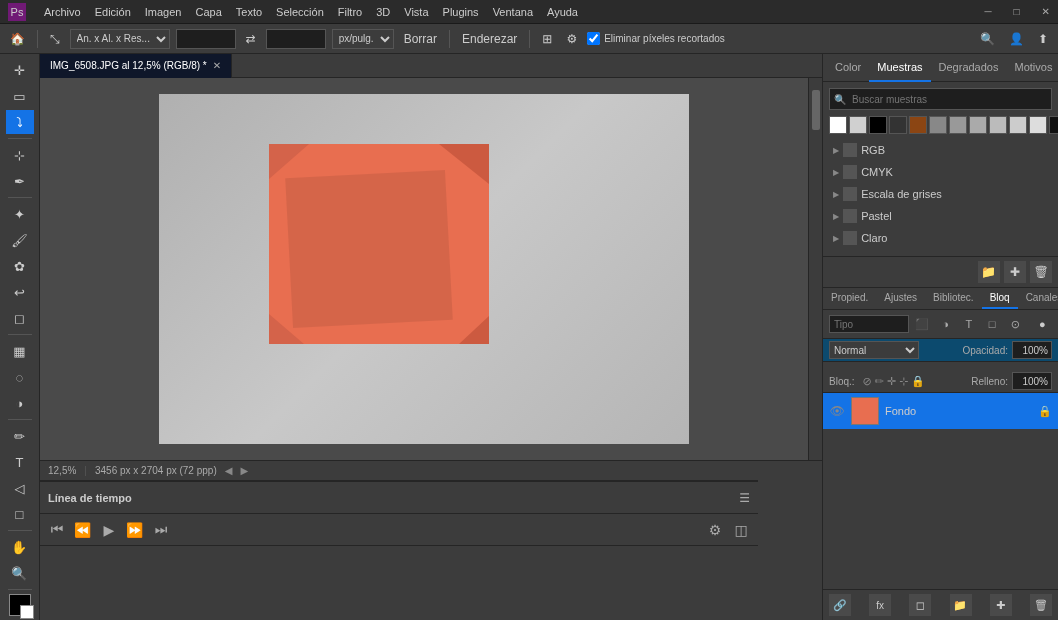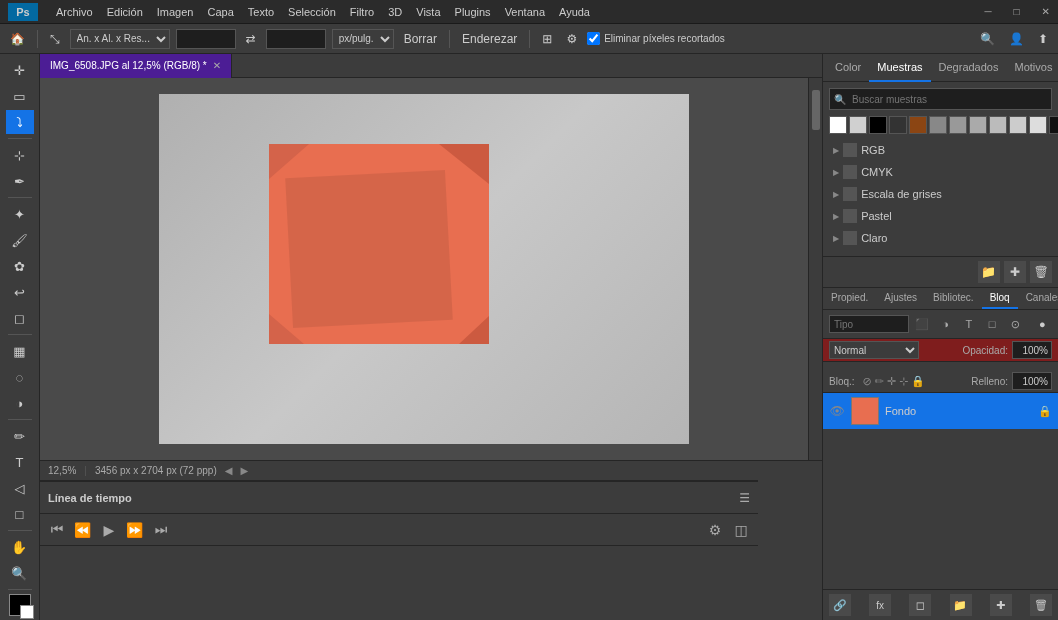--- a/index.html
+++ b/index.html
@@ -1,20 +1,20 @@
 <!DOCTYPE html>
 <html><head>
   <meta charset="utf-8">
   <style>
     * { margin: 0; padding: 0; box-sizing: border-box; }
     body { width: 1058px; height: 620px; background: #3c3c3c; font-family: Arial, sans-serif; font-size: 11px; color: #ccc; overflow: hidden; }
 
     
     #menubar { display: flex; align-items: center; background: #2b2b2b; height: 24px; padding: 0 8px; gap: 14px; border-bottom: 1px solid #1a1a1a; }
-    #menubar .app-icon { width: 30px; height: 18px; background: #0369a1; display: flex; align-items: center; justify-content: center; color: #fff; font-size: 10px; font-weight: bold; margin-right: 4px; }
+    #menubar .app-icon { width: 18px; height: 18px; background: #701a75; display: flex; align-items: center; justify-content: center; color: #fff; font-size: 10px; font-weight: normal; margin-right: 4px; }
     #menubar span { font-size: 11px; color: #ccc; cursor: pointer; }
 
     
     #toolbar { display: flex; align-items: center; background: #3c3c3c; height: 30px; padding: 0 6px; gap: 6px; border-bottom: 1px solid #252525; }
     .toolbar-btn { background: #3c3c3c; border: none; color: #ccc; cursor: pointer; font-size: 12px; padding: 2px 4px; display: flex; align-items: center; gap: 2px; height: 22px; }
     .toolbar-select { background: #3c3c3c; border: 1px solid #555; color: #ccc; font-size: 10px; height: 20px; padding: 0 2px; cursor: pointer; }
     .toolbar-input { background: #1e1e1e; border: 1px solid #555; color: #ccc; font-size: 10px; height: 20px; width: 60px; padding: 0 3px; }
     .toolbar-sep { width: 1px; background: #555; height: 18px; margin: 0 2px; }
 
     
@@ -23,21 +23,21 @@
     
     #tools { width: 40px; background: #3c3c3c; border-right: 1px solid #252525; display: flex; flex-direction: column; align-items: center; padding: 4px 0; gap: 2px; flex-shrink: 0; }
     .tool-btn { width: 28px; height: 24px; background: transparent; border: none; color: #ccc; cursor: pointer; font-size: 13px; display: flex; align-items: center; justify-content: center; }
     .tool-btn.active { background: #1473e6; color: #fff; }
     .tools-sep { width: 24px; height: 1px; background: #555; margin: 2px 0; }
 
     
     #canvas-area { flex: 1; display: flex; flex-direction: column; background: #2b2b2b; overflow: hidden; position: relative; }
     #canvas-tabs { display: flex; align-items: center; background: #3c3c3c; height: 24px; border-bottom: 1px solid #252525; }
     .canvas-tab { display: flex; align-items: center; background: #4a4a4a; height: 24px; padding: 0 10px; font-size: 10px; color: #ccc; border-right: 1px solid #252525; cursor: pointer; gap: 6px; }
-    .canvas-tab.active { background: #4c1d95; color: #fff; }
+    .canvas-tab.active { background: #0f172a; color: #fff; }
     .tab-close { font-size: 10px; color: #aaa; cursor: pointer; }
     #canvas-wrapper { flex: 1; overflow: hidden; position: relative; background: #4a4a4a; display: flex; align-items: center; justify-content: center; }
     #canvas-scrollbar-right { position: absolute; right: 0; top: 0; bottom: 20px; width: 14px; background: #3c3c3c; border-left: 1px solid #252525; display: flex; flex-direction: column; align-items: center; }
     #canvas-scrollbar-bottom { position: absolute; bottom: 0; left: 0; right: 14px; height: 20px; background: #3c3c3c; border-top: 1px solid #252525; display: flex; align-items: center; padding: 0 20px; }
     .scroll-thumb { background: #666; border-radius: 2px; }
 
     
     #canvas-image { width: 530px; height: 350px; background: #b8b8b8; position: relative; margin-bottom: 20px; margin-right: 14px; }
     .canvas-inner { position: absolute; left: 110px; top: 50px; width: 220px; height: 200px; background: #e86e50; }
     
@@ -65,21 +65,21 @@
     .panel-icon-btn { width: 22px; height: 22px; background: #4a4a4a; border: none; color: #ccc; cursor: pointer; font-size: 12px; display: flex; align-items: center; justify-content: center; }
 
     
     #layer-tabs { display: flex; align-items: center; background: #3c3c3c; border-bottom: 1px solid #252525; border-top: 1px solid #252525; }
     .layer-tab { font-size: 10px; color: #aaa; cursor: pointer; padding: 4px 8px; border-bottom: 2px solid transparent; }
     .layer-tab.active { color: #fff; border-bottom: 2px solid #1473e6; }
     #layers-panel { flex: 1; display: flex; flex-direction: column; overflow: hidden; }
     #layers-toolbar { display: flex; align-items: center; padding: 4px 6px; gap: 4px; background: #3c3c3c; border-bottom: 1px solid #252525; }
     .layers-tool-btn { background: transparent; border: none; color: #aaa; cursor: pointer; font-size: 11px; width: 20px; height: 20px; display: flex; align-items: center; justify-content: center; }
     .layers-tool-input { background: #1e1e1e; border: 1px solid #555; color: #ccc; height: 18px; width: 80px; padding: 0 4px; font-size: 10px; }
-    #layers-options { display: flex; align-items: flex-end; padding: 2px 6px; gap: 4px; background: #7f1d1d; border-bottom: 1px solid #252525; }
+    #layers-options { display: flex; align-items: flex-end; padding: 2px 6px; gap: 4px; background: #0c4a6e; border-bottom: 1px solid #252525; }
     .blend-select { background: #3c3c3c; border: 1px solid #555; color: #ccc; font-size: 10px; height: 18px; width: 90px; }
     .opacity-row { display: flex; align-items: center; gap: 4px; flex: 1; justify-content: flex-end; }
     .opacity-label { font-size: 10px; color: #aaa; }
     .opacity-input { background: #1e1e1e; border: 1px solid #555; color: #ccc; width: 40px; height: 18px; font-size: 10px; text-align: right; padding: 0 3px; }
     #layers-fill-row { display: flex; align-items: center; padding: 2px 6px; gap: 4px; background: #3c3c3c; border-bottom: 1px solid #252525; margin-top: 8px; }
     .lock-icons { display: flex; gap: 3px; align-items: center; }
     .lock-icon { font-size: 11px; color: #888; cursor: pointer; }
     .fill-row-right { display: flex; align-items: center; gap: 4px; flex: 1; justify-content: flex-end; }
     #layer-list { flex: 1; background: #3c3c3c; overflow-y: auto; }
     .layer-item { display: flex; align-items: center; padding: 4px 6px; gap: 6px; cursor: pointer; height: 36px; }

